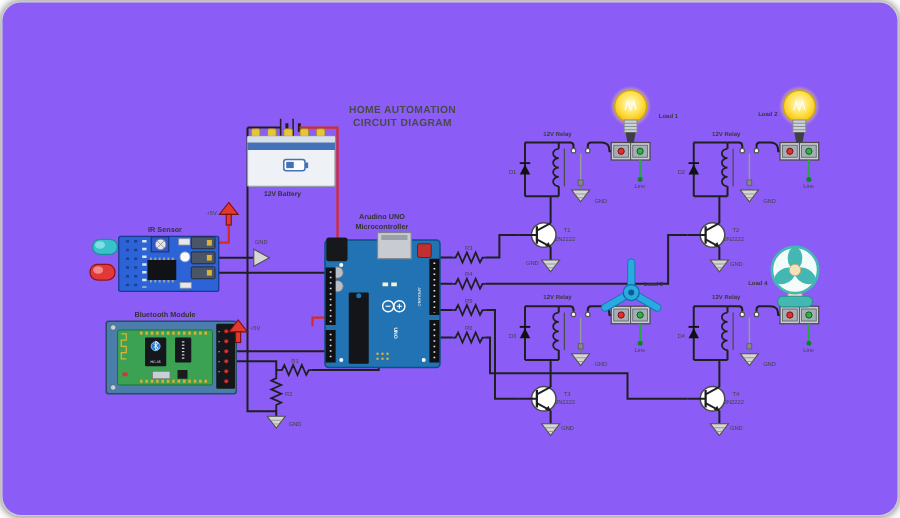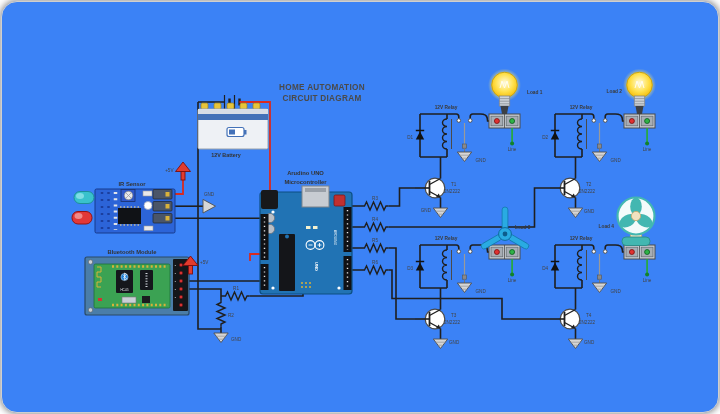--- a/index.html
+++ b/index.html
@@ -1,16 +1,16 @@
 <!DOCTYPE html>
 <html><head>
 <meta charset="utf-8">
 <style>
   html,body{margin:0;padding:0;width:720px;height:414px;overflow:hidden;background:#ffffff;}
-  .card{position:absolute;left:1px;top:1px;width:716px;height:410px;background:#3b82f6;
+  .card{position:absolute;left:1px;top:1px;width:716px;height:410px;background:#8b5cf6;
         border:1px solid #cfcfcf;border-radius:16px;
         box-shadow:0 0 6px 1px rgba(0,0,0,0.45);}
   svg{position:absolute;left:0;top:0;}
   text{font-family:"Liberation Sans","DejaVu Sans",sans-serif;fill:#3d3d3d;}
   .t-title{font-size:8.2px;font-weight:bold;fill:#4a4a4a;letter-spacing:.3px;}
   .t-mod{font-size:5.8px;font-weight:bold;fill:#333;}
   .t-bat{font-size:5.4px;font-weight:bold;fill:#333;}
   .t-sm{font-size:4.6px;fill:#444;}
   .t-bsm{font-size:4.8px;font-weight:bold;fill:#3a3a3a;}
   .t-chip{font-size:2.8px;fill:#e8edf2;}

